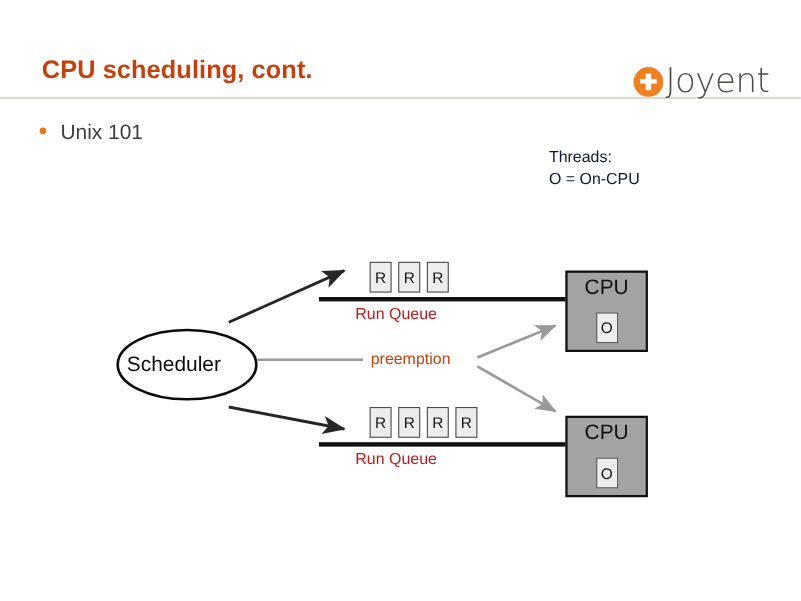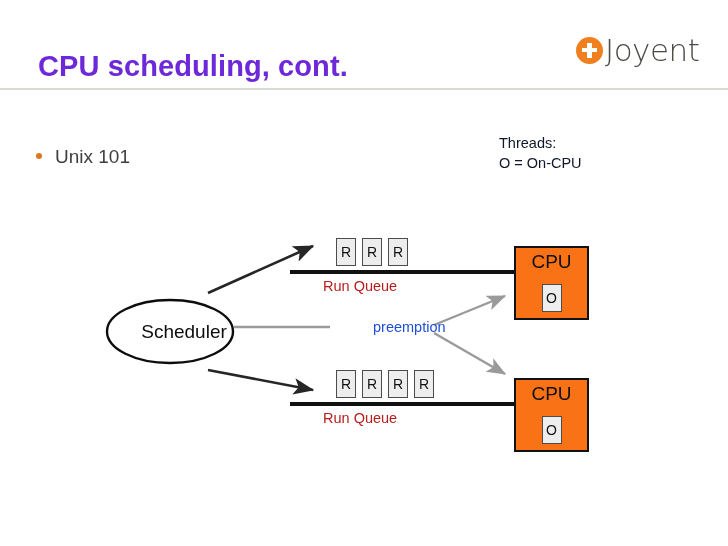--- a/index.html
+++ b/index.html
@@ -14,40 +14,40 @@
     overflow: hidden;
     font-family: "Liberation Sans", sans-serif;
     color: #3a3a38;
   }
 
   
   #slide-title {
     position: absolute;
     left: 38px;
     top: 50px;
-    font-size: 29px;
+    font-size: 23px;
     font-weight: bold;
-    color: #6d28d9;
+    color: #c2410c;
     letter-spacing: 0.1px;
     white-space: nowrap;
   }
   #header-rule {
     position: absolute;
     left: 0;
     top: 88px;
     width: 728px;
     height: 2px;
     background: #d9d9d6;
   }
 
   
   #brand-logo {
     position: absolute;
     left: 576px;
-    top: 32px;
+    top: 56px;
     height: 36px;
     display: flex;
     align-items: center;
     justify-content: center;
   }
   #brand-mark {
     width: 27px;
     height: 27px;
     border-radius: 50%;
     background: #ef7f1f;
@@ -98,21 +98,20 @@
     border-radius: 50%;
     background: #e2761b;
     margin-right: 13px;
     position: relative;
     top: -4px;
     flex: 0 0 auto;
   }
   #bullet-text {
     font-size: 19px;
     color: #3f3f3d;
-    margin-top: 36px;
   }
 
   
   #legend {
     position: absolute;
     left: 499px;
     top: 133px;
     font-size: 14.5px;
     line-height: 20px;
     color: #0f172a;
@@ -130,21 +129,21 @@
     position: absolute;
     left: 0;
     top: 0;
     width: 728px;
     height: 546px;
   }
 
   
   #scheduler-node {
     position: absolute;
-    left: 121px;
+    left: 95px;
     top: 300px;
     width: 126px;
     height: 63px;
   }
   #scheduler-label {
     position: absolute;
     left: 0;
     top: 0;
     width: 126px;
     height: 63px;
@@ -200,21 +199,21 @@
   #run-queue-bottom .queue-bar { left: 0; top: 32px; width: 226px; }
   #run-queue-bottom .queue-label { left: 33px; top: 40px; }
 
   
   .cpu-box {
     position: absolute;
     width: 75px;
     height: 74px;
     border: 2.4px solid #111111;
     box-sizing: border-box;
-    background: #f97316;
+    background: #a3a3a3;
   }
   .cpu-title {
     position: absolute;
     left: 0;
     top: 3px;
     width: 100%;
     text-align: center;
     font-size: 19px;
     color: #111111;
   }
@@ -236,23 +235,22 @@
   }
   #cpu-top { left: 514px; top: 246px; }
   #cpu-bottom { left: 514px; top: 378px; }
 
   
   #preemption-label {
     position: absolute;
     left: 337px;
     top: 319px;
     font-size: 14.5px;
-    color: #1d4ed8;
+    color: #c2410c;
     white-space: nowrap;
-    margin-left: 36px;
   }
 </style>
 </head>
 <body>
 
 <div id="slide-title">CPU scheduling, cont.</div>
 <div id="header-rule"></div>
 
 <div id="brand-logo">
   <div id="brand-mark"></div>

